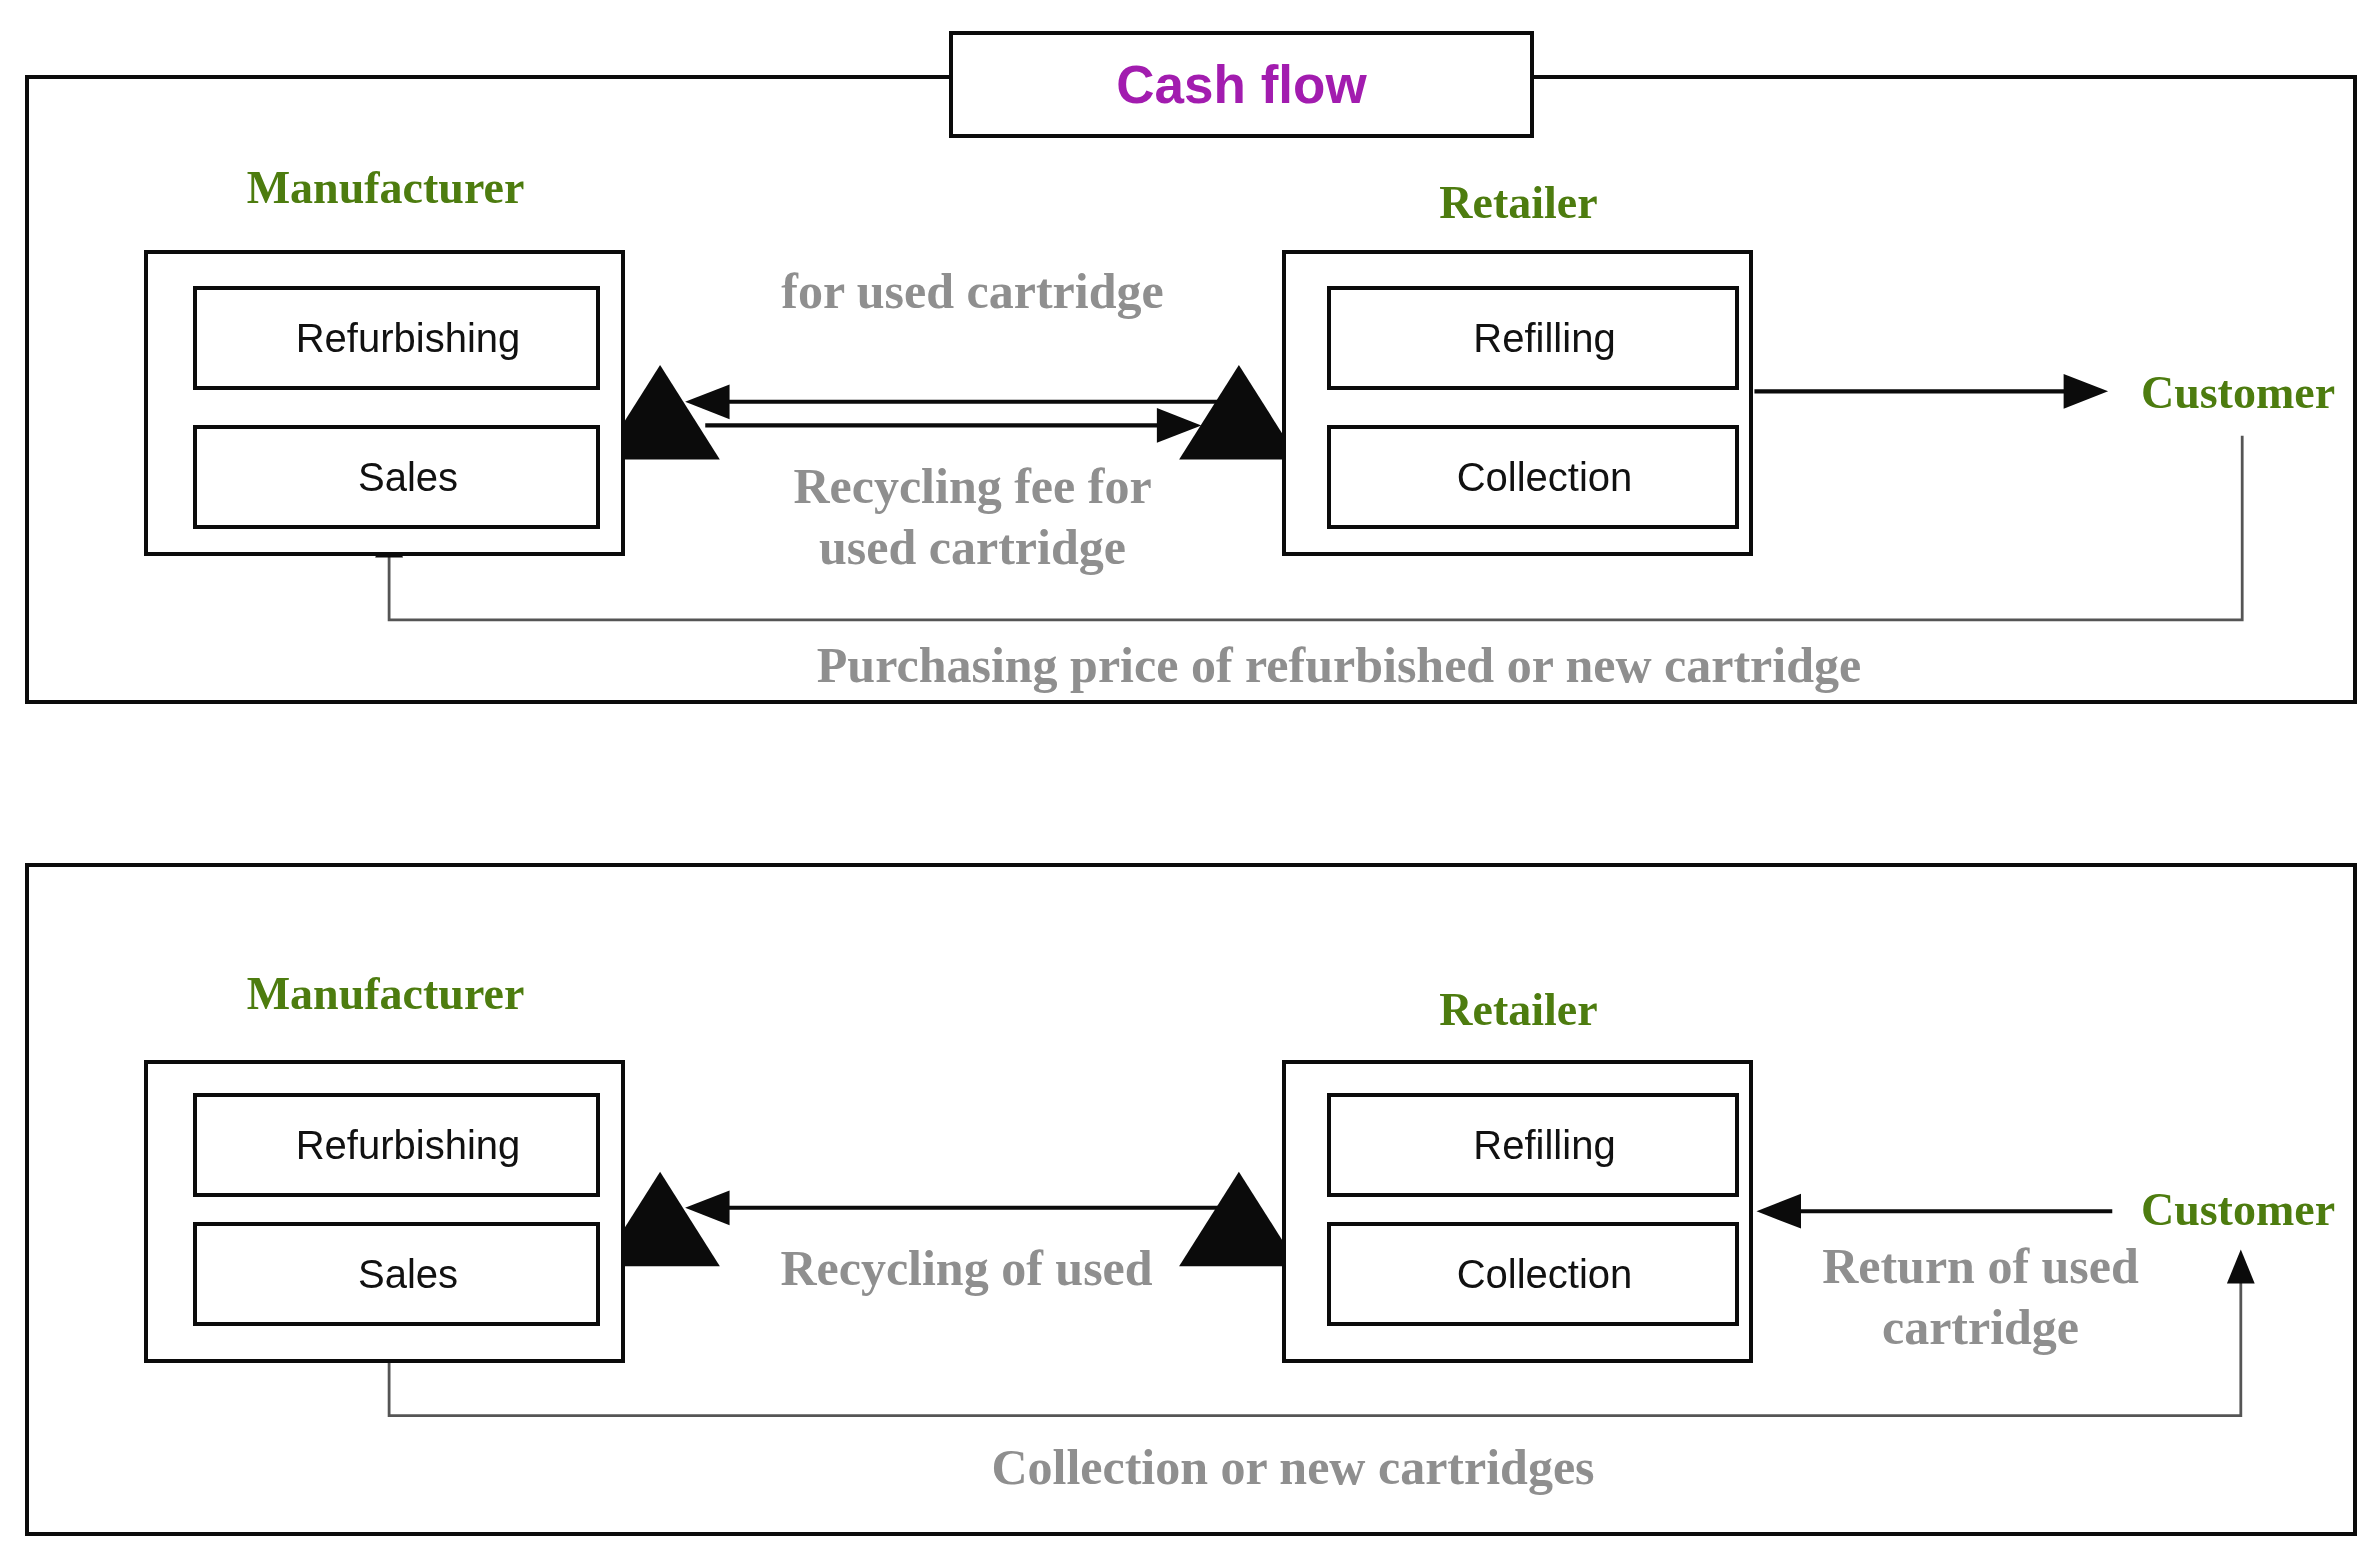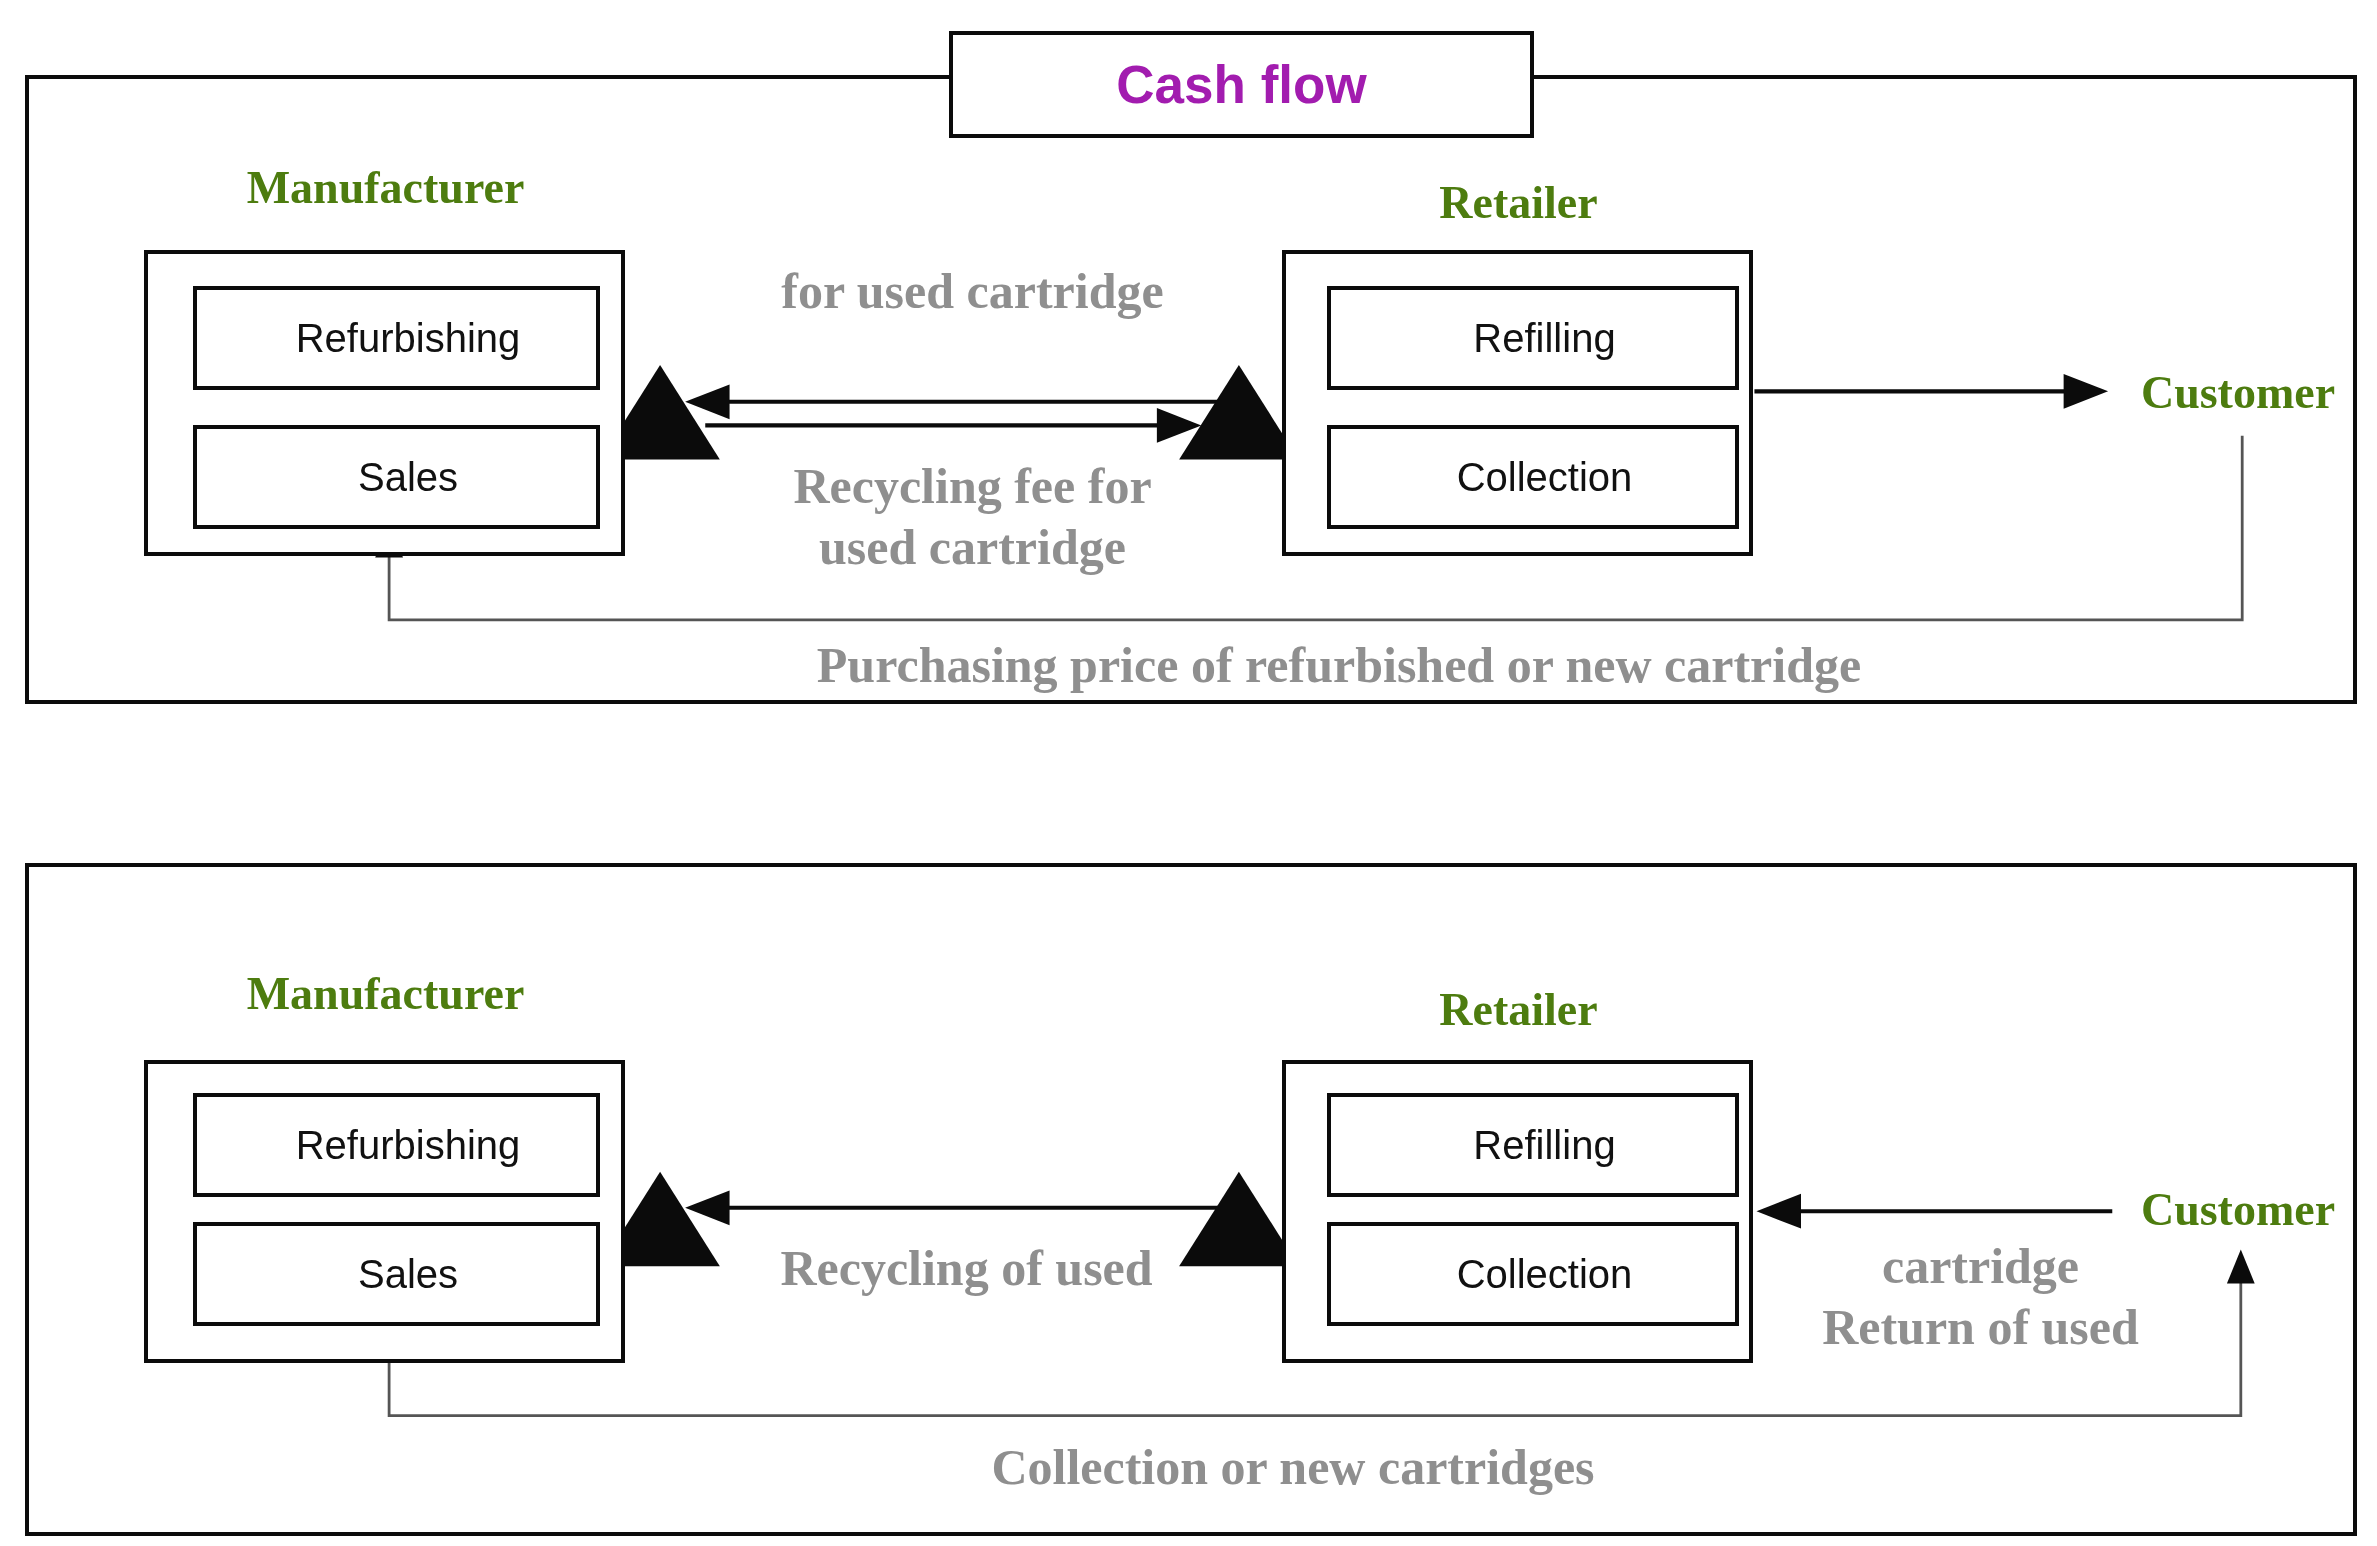--- a/index.html
+++ b/index.html
@@ -101,19 +101,19 @@
   <div class="innerbox" style="left:1327px;top:1222px;width:381px;height:96px;">
     <span>Collection</span>
   </div>
 
   <div class="entlabel" style="left:2113px;top:1179px;width:250px;">Customer</div>
 
   <div class="glabel" style="left:619px;top:1238px;width:695px;">
     <span>Recycling of used</span>
   </div>
   <div class="glabel" style="left:1772px;top:1236px;width:417px;">
+    <span>Return of used</span>
     <span>cartridge</span>
-    <span>Return of used</span>
   </div>
   <div class="glabel" style="left:737px;top:1437px;width:1112px;">Collection or new cartridges</div>
 
 </div>
 
 
 </body></html>

